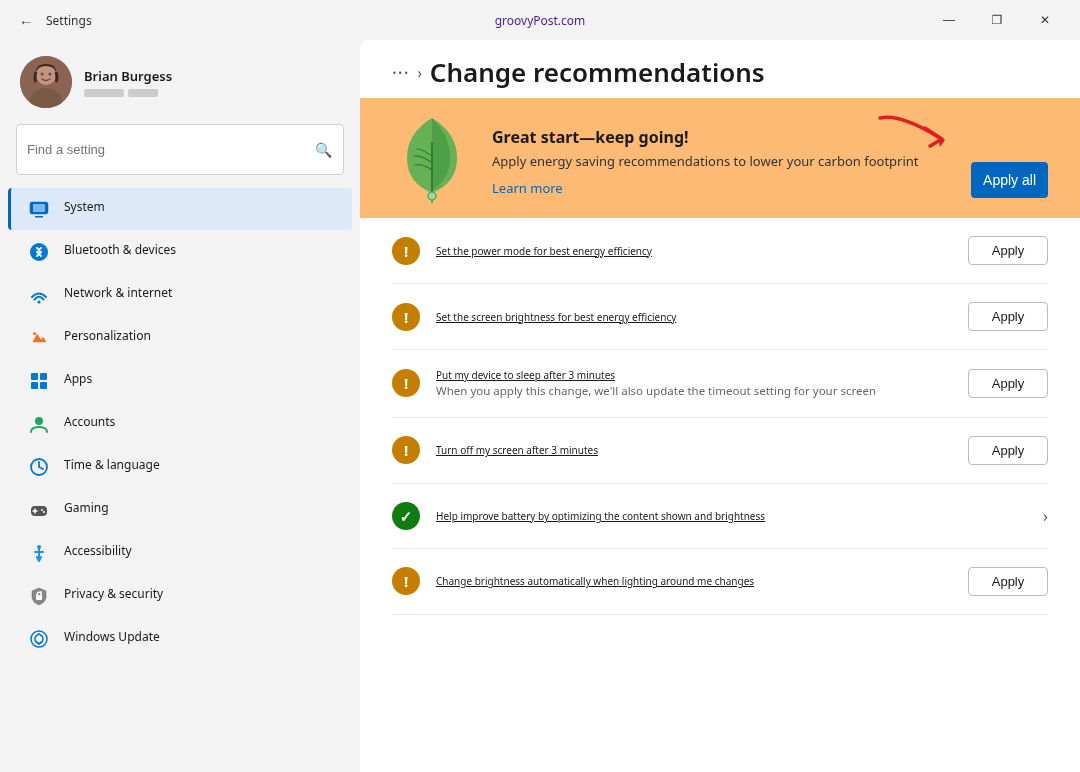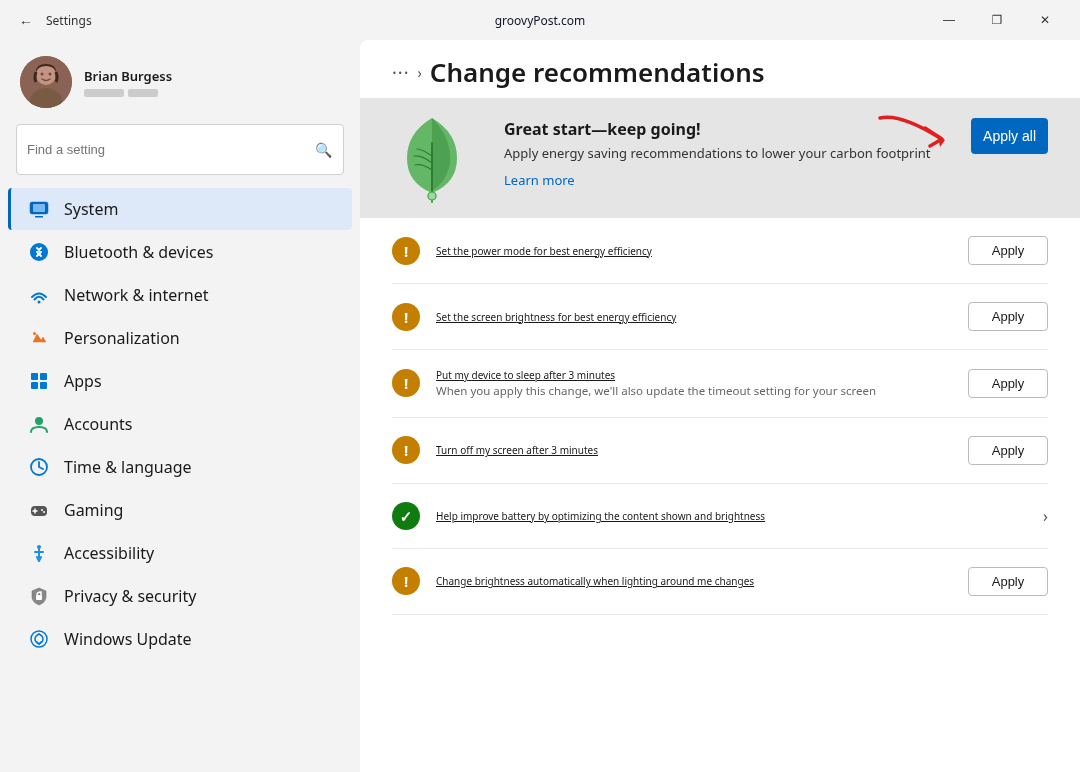--- a/index.html
+++ b/index.html
@@ -36,21 +36,21 @@
     .titlebar-app-name {
       font-size: 12px;
       color: #333;
       margin-left: 6px;
     }
     .titlebar-url {
       position: absolute;
       left: 50%;
       transform: translateX(-50%);
       font-size: 12px;
-      color: #0f172a;
+      color: #4c1d95;
     }
     .titlebar-controls {
       margin-left: auto;
       display: flex;
       gap: 2px;
     }
     .titlebar-btn {
       width: 46px; height: 32px;
       border: none;
       background: transparent;
@@ -136,27 +136,27 @@
       background: transparent;
       color: #333;
     }
     .search-icon {
       color: #555;
       font-size: 14px;
     }
 
     .nav-item {
       display: flex;
-      align-items: center;
+      align-items: flex-start;
       padding: 10px 20px;
       gap: 14px;
       cursor: pointer;
       border-radius: 4px;
       margin: 1px 8px;
-      font-size: 16px;
+      font-size: 12px;
       color: #1a1a1a;
     }
     .nav-item.active {
       background: #dde8f8;
       border-left: 3px solid #0067c0;
       padding-left: 17px;
     }
     .nav-icon {
       width: 22px; height: 22px;
       display: flex; align-items: center; justify-content: center;
@@ -190,24 +190,24 @@
     }
     .page-title {
       font-size: 26px;
       font-weight: 600;
       color: #1a1a1a;
     }
 
     
     .hero-section {
       display: flex;
-      align-items: flex-start;
+      align-items: flex-end;
       padding: 20px 32px;
-      gap: 32px;
-      background: #e5e5e5;
+      gap: 20px;
+      background: #fdba74;
       position: relative;
     }
     .leaf-icon {
       width: 80px; height: 80px;
       flex-shrink: 0;
       display: flex; align-items: center; justify-content: center;
     }
     .hero-text {
       flex: 1;
     }

